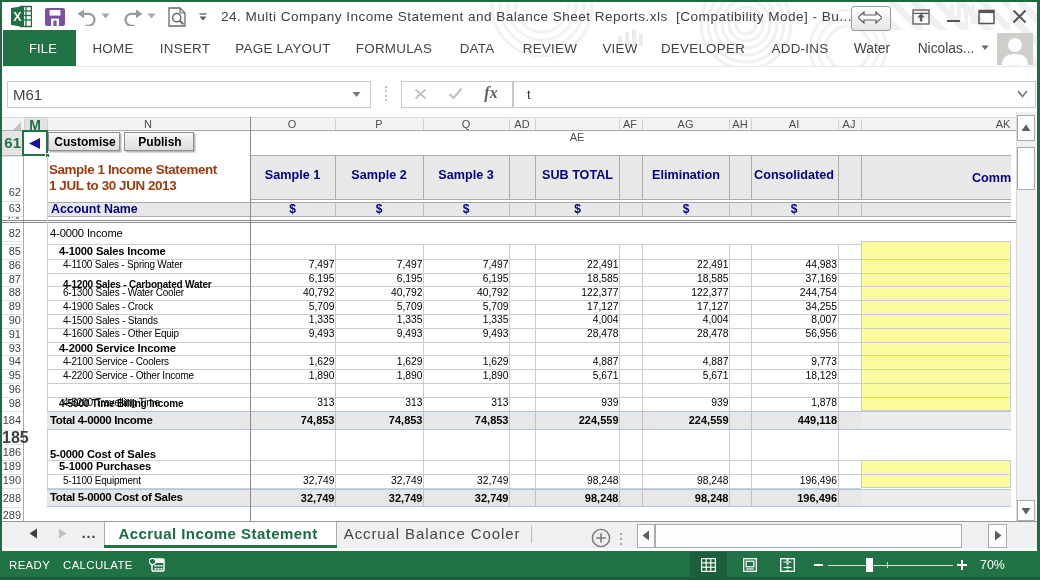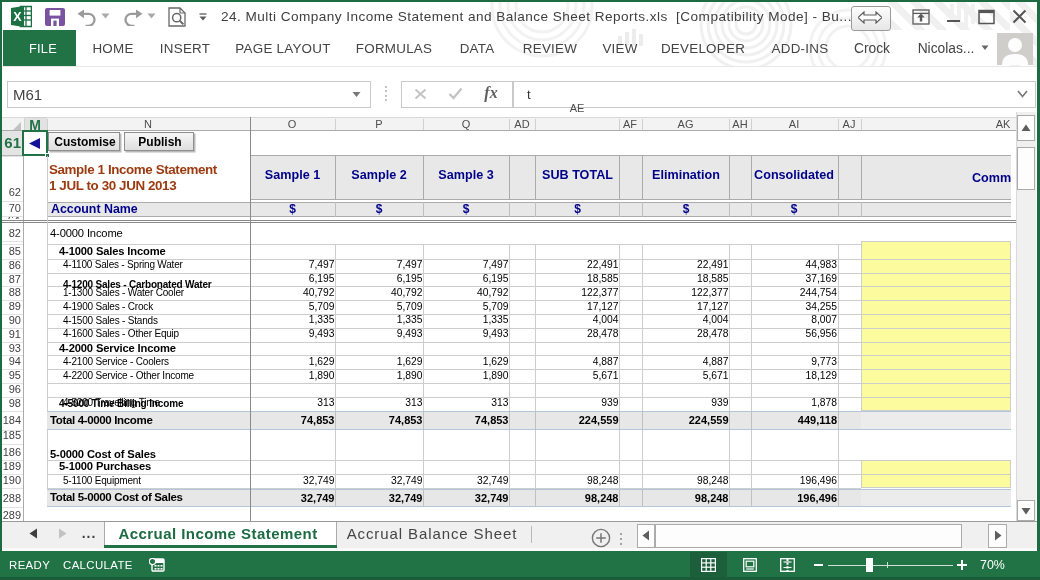--- a/index.html
+++ b/index.html
@@ -105,21 +105,21 @@
 <div class="a ctr" style="left:43px;top:48px;font-size:12.8px;color:#fff;letter-spacing:0.3px">FILE</div>
 <div class="a ctr" style="left:113px;top:48px;font-size:13.4px;color:#444;letter-spacing:0.25px">HOME</div>
 <div class="a ctr" style="left:185px;top:48px;font-size:13.4px;color:#444;letter-spacing:0.25px">INSERT</div>
 <div class="a ctr" style="left:283px;top:48px;font-size:13.4px;color:#444;letter-spacing:0.25px">PAGE LAYOUT</div>
 <div class="a ctr" style="left:394px;top:48px;font-size:13.4px;color:#444;letter-spacing:0.25px">FORMULAS</div>
 <div class="a ctr" style="left:477px;top:48px;font-size:13.4px;color:#444;letter-spacing:0.25px">DATA</div>
 <div class="a ctr" style="left:550px;top:48px;font-size:13.4px;color:#444;letter-spacing:0.25px">REVIEW</div>
 <div class="a ctr" style="left:620px;top:48px;font-size:13.4px;color:#444;letter-spacing:0.25px">VIEW</div>
 <div class="a ctr" style="left:703px;top:48px;font-size:13.4px;color:#444;letter-spacing:0.25px">DEVELOPER</div>
 <div class="a ctr" style="left:800px;top:48px;font-size:13.4px;color:#444;letter-spacing:0.25px">ADD-INS</div>
-<div class="a ctr" style="left:872px;top:48px;font-size:13.8px;color:#444">Crock</div>
+<div class="a ctr" style="left:872px;top:48px;font-size:13.8px;color:#444">Water</div>
 <div class="a ctr" style="left:946px;top:48px;font-size:13.8px;color:#444">Nicolas...</div>
 <svg class="a" style="left:981px;top:45px" width="8" height="6" viewBox="0 0 8 6">
     <path d="M0.5 0.5 L7.5 0.5 L4 5 Z" fill="#666"></path>
   </svg>
 <svg class="a" style="left:997px;top:33px" width="36" height="32" viewBox="0 0 36 32">
 <rect x="0" y="0" width="36" height="32" fill="#d0cecb"></rect>
 <circle cx="18" cy="12" r="7" fill="#fdfdfd"></circle>
 <path d="M5 32 Q5 21 18 21 Q31 21 31 32 Z" fill="#fdfdfd"></path>
 </svg>
 <div class="a" style="left:2px;top:66px;width:1035px;height:1px;background:#e8e8e8"></div>
@@ -150,21 +150,21 @@
 <svg class="a" style="left:13px;top:122px" width="9" height="8" viewBox="0 0 9 8">
     <path d="M8 0 V8 H0 Z" fill="#c2c2c2"></path>
   </svg>
 <div class="a" style="left:24px;top:117px;width:23px;height:13px;background:#e2e2e2;border-top:1px solid #d0d0d0"></div>
 <div class="a ctr" style="left:35px;top:124.5px;font-size:14px;font-weight:bold;color:#217346">M</div>
 <div class="a ctr" style="left:148px;top:124px;font-size:11px;color:#4d4d4d">N</div>
 <div class="a ctr" style="left:292px;top:124px;font-size:11px;color:#4d4d4d">O</div>
 <div class="a ctr" style="left:379px;top:124px;font-size:11px;color:#4d4d4d">P</div>
 <div class="a ctr" style="left:466px;top:124px;font-size:11px;color:#4d4d4d">Q</div>
 <div class="a ctr" style="left:522px;top:124px;font-size:11px;color:#4d4d4d">AD</div>
-<div class="a ctr" style="left:577px;top:108px;font-size:11px;color:#4d4d4d">AE</div>
+<div class="a ctr" style="left:577px;top:137px;font-size:11px;color:#4d4d4d">AE</div>
 <div class="a ctr" style="left:630px;top:124px;font-size:11px;color:#4d4d4d">AF</div>
 <div class="a ctr" style="left:685.5px;top:124px;font-size:11px;color:#4d4d4d">AG</div>
 <div class="a ctr" style="left:740px;top:124px;font-size:11px;color:#4d4d4d">AH</div>
 <div class="a ctr" style="left:794px;top:124px;font-size:11px;color:#4d4d4d">AI</div>
 <div class="a ctr" style="left:849px;top:124px;font-size:11px;color:#4d4d4d">AJ</div>
 <div class="a ctr" style="left:1003px;top:124px;font-size:11px;color:#4d4d4d">AK</div>
 <div class="a" style="left:24px;top:119px;width:1px;height:11px;background:#d0d0d0"></div>
 <div class="a" style="left:47px;top:119px;width:1px;height:11px;background:#d0d0d0"></div>
 <div class="a" style="left:335px;top:119px;width:1px;height:11px;background:#d0d0d0"></div>
 <div class="a" style="left:423px;top:119px;width:1px;height:11px;background:#d0d0d0"></div>
@@ -173,36 +173,36 @@
 <div class="a" style="left:618.5px;top:119px;width:1px;height:11px;background:#d0d0d0"></div>
 <div class="a" style="left:642px;top:119px;width:1px;height:11px;background:#d0d0d0"></div>
 <div class="a" style="left:729px;top:119px;width:1px;height:11px;background:#d0d0d0"></div>
 <div class="a" style="left:751px;top:119px;width:1px;height:11px;background:#d0d0d0"></div>
 <div class="a" style="left:837.5px;top:119px;width:1px;height:11px;background:#d0d0d0"></div>
 <div class="a" style="left:861px;top:119px;width:1px;height:11px;background:#d0d0d0"></div>
 <div class="a" style="left:2px;top:131px;width:22px;height:390px;background:#ffffff;border-right:1px solid #ababab;box-sizing:border-box"></div>
 <div class="a" style="left:2px;top:131px;width:21px;height:25px;background:#e4e4e4;border-bottom:1px solid #b5b5b5;box-sizing:border-box"></div>
 <div class="a" style="left:2px;top:134.2px;width:19px;text-align:right;font-size:15px;font-weight:bold;color:#217346">61</div>
 <div class="a" style="left:2px;top:186.2px;width:19px;text-align:right;font-size:11px;font-weight:normal;color:#3f3f3f">62</div>
-<div class="a" style="left:2px;top:201.7px;width:19px;text-align:right;font-size:11px;font-weight:normal;color:#3f3f3f">70</div>
+<div class="a" style="left:2px;top:201.7px;width:19px;text-align:right;font-size:11px;font-weight:normal;color:#3f3f3f">63</div>
 <div class="a" style="left:2px;top:227.2px;width:19px;text-align:right;font-size:11px;font-weight:normal;color:#3f3f3f">82</div>
 <div class="a" style="left:2px;top:245.0px;width:19px;text-align:right;font-size:11px;font-weight:normal;color:#3f3f3f">85</div>
 <div class="a" style="left:2px;top:258.8px;width:19px;text-align:right;font-size:11px;font-weight:normal;color:#3f3f3f">86</div>
 <div class="a" style="left:2px;top:272.6px;width:19px;text-align:right;font-size:11px;font-weight:normal;color:#3f3f3f">87</div>
 <div class="a" style="left:2px;top:286.4px;width:19px;text-align:right;font-size:11px;font-weight:normal;color:#3f3f3f">88</div>
 <div class="a" style="left:2px;top:300.2px;width:19px;text-align:right;font-size:11px;font-weight:normal;color:#3f3f3f">89</div>
 <div class="a" style="left:2px;top:314.0px;width:19px;text-align:right;font-size:11px;font-weight:normal;color:#3f3f3f">90</div>
 <div class="a" style="left:2px;top:327.8px;width:19px;text-align:right;font-size:11px;font-weight:normal;color:#3f3f3f">91</div>
 <div class="a" style="left:2px;top:341.6px;width:19px;text-align:right;font-size:11px;font-weight:normal;color:#3f3f3f">93</div>
 <div class="a" style="left:2px;top:355.4px;width:19px;text-align:right;font-size:11px;font-weight:normal;color:#3f3f3f">94</div>
 <div class="a" style="left:2px;top:369.2px;width:19px;text-align:right;font-size:11px;font-weight:normal;color:#3f3f3f">95</div>
 <div class="a" style="left:2px;top:383.0px;width:19px;text-align:right;font-size:11px;font-weight:normal;color:#3f3f3f">96</div>
 <div class="a" style="left:2px;top:396.8px;width:19px;text-align:right;font-size:11px;font-weight:normal;color:#3f3f3f">98</div>
 <div class="a" style="left:2px;top:413.7px;width:19px;text-align:right;font-size:11px;font-weight:normal;color:#3f3f3f">184</div>
-<div class="a" style="left:2px;top:429.2px;width:19px;text-align:right;font-size:11px;font-weight:normal;color:#3f3f3f">185</div>
+<div class="a" style="left:2px;top:429.2px;width:19px;text-align:right;font-size:16px;font-weight:bold;color:#3f3f3f">185</div>
 <div class="a" style="left:2px;top:445.7px;width:19px;text-align:right;font-size:11px;font-weight:normal;color:#3f3f3f">186</div>
 <div class="a" style="left:2px;top:460.2px;width:19px;text-align:right;font-size:11px;font-weight:normal;color:#3f3f3f">189</div>
 <div class="a" style="left:2px;top:473.9px;width:19px;text-align:right;font-size:11px;font-weight:normal;color:#3f3f3f">190</div>
 <div class="a" style="left:2px;top:491.7px;width:19px;text-align:right;font-size:11px;font-weight:normal;color:#3f3f3f">288</div>
 <div class="a" style="left:2px;top:509.2px;width:19px;text-align:right;font-size:11px;font-weight:normal;color:#3f3f3f">289</div>
 <div class="a" style="left:2px;top:214px;width:18px;height:5px;overflow:hidden;">
     <div style="text-align:right;font-size:11px;color:#3f3f3f">64</div>
   </div>
 <div class="a" style="left:2px;top:156.0px;width:21px;height:1px;background:#e2e2e2"></div>
 <div class="a" style="left:2px;top:201.0px;width:21px;height:1px;background:#e2e2e2"></div>
@@ -349,21 +349,21 @@
 <div class="a num" style="left:528.5px;top:259.2px;width:90px;font-size:10.3px;font-weight:normal;color:#000">22,491</div>
 <div class="a num" style="left:638.5px;top:259.2px;width:90px;font-size:10.3px;font-weight:normal;color:#000">22,491</div>
 <div class="a num" style="left:747.0px;top:259.2px;width:90px;font-size:10.3px;font-weight:normal;color:#000">44,983</div>
 <div class="a" style="left:63px;top:279px;font-size:10px;font-weight:bold;letter-spacing:-0.2px;color:#000;white-space:nowrap">4-1200 Sales - Carbonated Water</div>
 <div class="a num" style="left:244.5px;top:273.0px;width:90px;font-size:10.3px;font-weight:normal;color:#000">6,195</div>
 <div class="a num" style="left:332.5px;top:273.0px;width:90px;font-size:10.3px;font-weight:normal;color:#000">6,195</div>
 <div class="a num" style="left:418.5px;top:273.0px;width:90px;font-size:10.3px;font-weight:normal;color:#000">6,195</div>
 <div class="a num" style="left:528.5px;top:273.0px;width:90px;font-size:10.3px;font-weight:normal;color:#000">18,585</div>
 <div class="a num" style="left:638.5px;top:273.0px;width:90px;font-size:10.3px;font-weight:normal;color:#000">18,585</div>
 <div class="a num" style="left:747.0px;top:273.0px;width:90px;font-size:10.3px;font-weight:normal;color:#000">37,169</div>
-<div class="a" style="left:63px;top:287.0px;font-size:10px;font-weight:normal;letter-spacing:-0.2px;color:#000;white-space:nowrap">1-1300 Sales - Water Cooler</div>
+<div class="a" style="left:63px;top:287.0px;font-size:10px;font-weight:normal;letter-spacing:-0.2px;color:#000;white-space:nowrap">6-1300 Sales - Water Cooler</div>
 <div class="a num" style="left:244.5px;top:286.8px;width:90px;font-size:10.3px;font-weight:normal;color:#000">40,792</div>
 <div class="a num" style="left:332.5px;top:286.8px;width:90px;font-size:10.3px;font-weight:normal;color:#000">40,792</div>
 <div class="a num" style="left:418.5px;top:286.8px;width:90px;font-size:10.3px;font-weight:normal;color:#000">40,792</div>
 <div class="a num" style="left:528.5px;top:286.8px;width:90px;font-size:10.3px;font-weight:normal;color:#000">122,377</div>
 <div class="a num" style="left:638.5px;top:286.8px;width:90px;font-size:10.3px;font-weight:normal;color:#000">122,377</div>
 <div class="a num" style="left:747.0px;top:286.8px;width:90px;font-size:10.3px;font-weight:normal;color:#000">244,754</div>
 <div class="a" style="left:63px;top:300.8px;font-size:10px;font-weight:normal;letter-spacing:-0.2px;color:#000;white-space:nowrap">4-1900 Sales - Crock</div>
 <div class="a num" style="left:244.5px;top:300.6px;width:90px;font-size:10.3px;font-weight:normal;color:#000">5,709</div>
 <div class="a num" style="left:332.5px;top:300.6px;width:90px;font-size:10.3px;font-weight:normal;color:#000">5,709</div>
 <div class="a num" style="left:418.5px;top:300.6px;width:90px;font-size:10.3px;font-weight:normal;color:#000">5,709</div>
@@ -446,21 +446,21 @@
 <svg class="a" style="left:28px;top:528px" width="10" height="11" viewBox="0 0 10 11">
     <path d="M9 0.5 V10.5 L1.5 5.5 Z" fill="#3f3f3f"></path>
   </svg>
 <svg class="a" style="left:58px;top:528px" width="10" height="11" viewBox="0 0 10 11">
     <path d="M1 0.5 V10.5 L8.5 5.5 Z" fill="#c2c2c2"></path>
   </svg>
 <div class="a ctr" style="left:89px;top:533px;font-size:14px;font-weight:bold;color:#3f3f3f;letter-spacing:1px">...</div>
 <div class="a" style="left:103.5px;top:522px;width:233px;height:23px;background:#fff;border-left:1px solid #ababab;border-right:1px solid #ababab;box-sizing:border-box"></div>
 <div class="a ctr" style="left:218px;top:533px;font-size:15px;font-weight:bold;letter-spacing:0.45px;color:#1d6b43">Accrual Income Statement</div>
 <div class="a" style="left:103.5px;top:545px;width:233.5px;height:2.5px;background:#217346"></div>
-<div class="a ctr" style="left:432px;top:533px;font-size:15px;letter-spacing:0.9px;color:#454545">Accrual Balance Sheet</div>
+<div class="a ctr" style="left:432px;top:533px;font-size:15px;letter-spacing:0.9px;color:#454545">Accrual Balance Cooler</div>
 <div class="a" style="left:531px;top:526px;width:1px;height:17px;background:#b9b9b9"></div>
 <svg class="a" style="left:591px;top:528px" width="20" height="20" viewBox="0 0 20 20">
 <circle cx="10" cy="10" r="8.6" fill="none" stroke="#767676" stroke-width="1.4"></circle>
 <line x1="5.2" y1="10" x2="14.8" y2="10" stroke="#767676" stroke-width="1.5"></line>
 <line x1="10" y1="5.2" x2="10" y2="14.8" stroke="#767676" stroke-width="1.5"></line>
 </svg>
 <div class="a" style="left:620px;top:533px;width:2.4px;height:2.4px;border-radius:50%;background:#8a8a8a"></div>
 <div class="a" style="left:620px;top:538px;width:2.4px;height:2.4px;border-radius:50%;background:#8a8a8a"></div>
 <div class="a" style="left:620px;top:543px;width:2.4px;height:2.4px;border-radius:50%;background:#8a8a8a"></div>
 <div class="a" style="left:636px;top:524px;width:372px;height:24px;background:#f0f0f0"></div>

